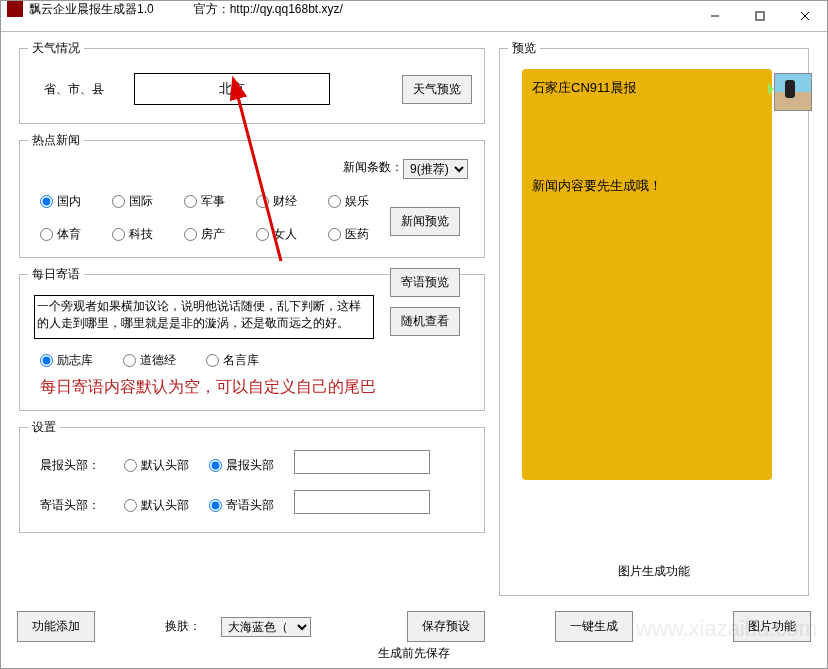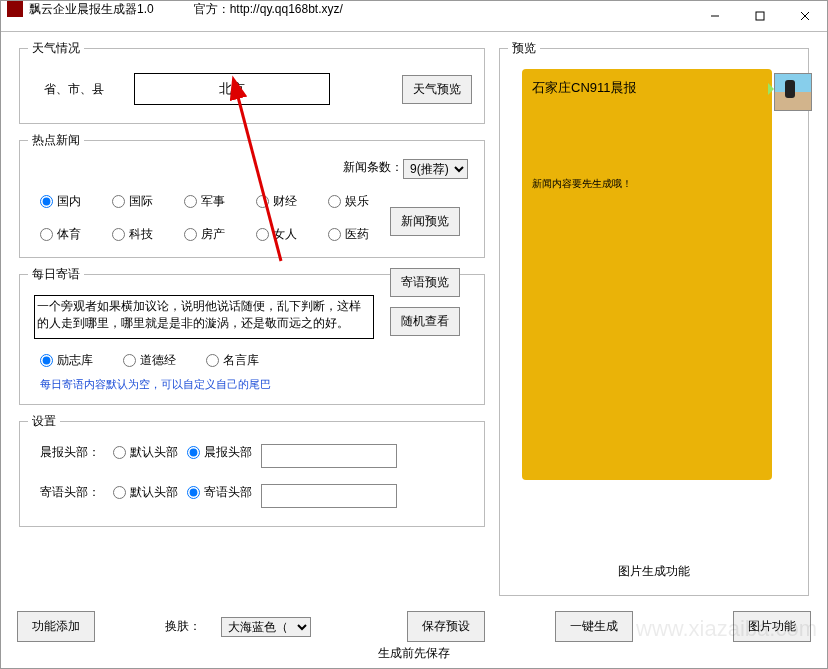--- a/index.html
+++ b/index.html
@@ -24,37 +24,37 @@
 .news-top{display:flex;justify-content:flex-end;align-items:flex-start;padding:4px 8px 8px 0}
 .select-sm{border:1px solid #888;background:#f0f0f0;font-size:12px;padding:1px 2px}
 .radio-grid{display:grid;grid-template-columns:repeat(5,72px);row-gap:16px;padding:6px 0 4px 12px}
 .radio-item{display:flex;align-items:center;gap:4px;font-size:12px}
 .radio-item input{margin:0}
 .news-btn-wrap{position:absolute;right:24px;margin-top:-40px}
 
 .quote-text{width:340px;height:44px;border:1px solid #000;font-size:12px;padding:2px;resize:none;margin:6px 0 0 6px;box-sizing:border-box}
 .quote-row{display:flex;align-items:center;margin-top:10px;padding-left:12px;gap:30px}
 .quote-btns{position:absolute;right:24px;display:flex;flex-direction:column;gap:10px;margin-top:-74px}
-.quote-hint{color:#1d4ed8;font-size:11px;padding:8px 0 2px 12px}
-
-.set-row{display:flex;align-items:flex-start;padding:8px 0 8px 12px;gap:9px}
+.quote-hint{color:#b91c1c;font-size:16px;padding:8px 0 2px 12px}
+
+.set-row{display:flex;align-items:flex-end;padding:8px 0 8px 12px;gap:20px}
 .set-label{width:64px}
 .set-input{width:130px;height:20px;border:1px solid #888}
 
 .bottom-bar{position:absolute;bottom:26px;left:16px;right:16px;display:flex;align-items:center;gap:20px}
 .bottom-bar .btn{padding:6px 14px}
 .skin-label{margin-left:50px}
 .spacer{flex:1}
 .footer-text{position:absolute;bottom:6px;width:100%;text-align:center;font-size:12px}
 
 .preview-area{position:relative;height:500px}
 .chat-bubble{position:absolute;left:14px;top:6px;width:250px;height:411px;background:#eab308;border-radius:4px;padding:10px;box-sizing:border-box;color:#000}
 .chat-bubble::after{content:"";position:absolute;right:-8px;top:14px;border:6px solid transparent;border-left-color:#97e666}
 .bubble-title{font-size:13px;margin-bottom:80px}
-.bubble-body{font-size:10px}
+.bubble-body{font-size:13px}
 .avatar{position:absolute;right:-40px;top:4px;width:36px;height:36px;background:linear-gradient(#87ceeb 50%,#d2b48c 50%);border:1px solid #888}
 .avatar::after{content:"";position:absolute;left:10px;top:6px;width:10px;height:18px;background:#222;border-radius:3px}
 .preview-caption{text-align:center;font-size:12px;margin-top:0}
 
 .arrow-svg{position:absolute;left:140px;top:70px;pointer-events:none}
 
 .watermark{position:absolute;right:10px;bottom:26px;font-size:22px;color:rgba(0,0,0,0.08);pointer-events:none}
 </style>
 </head>
 <body>

